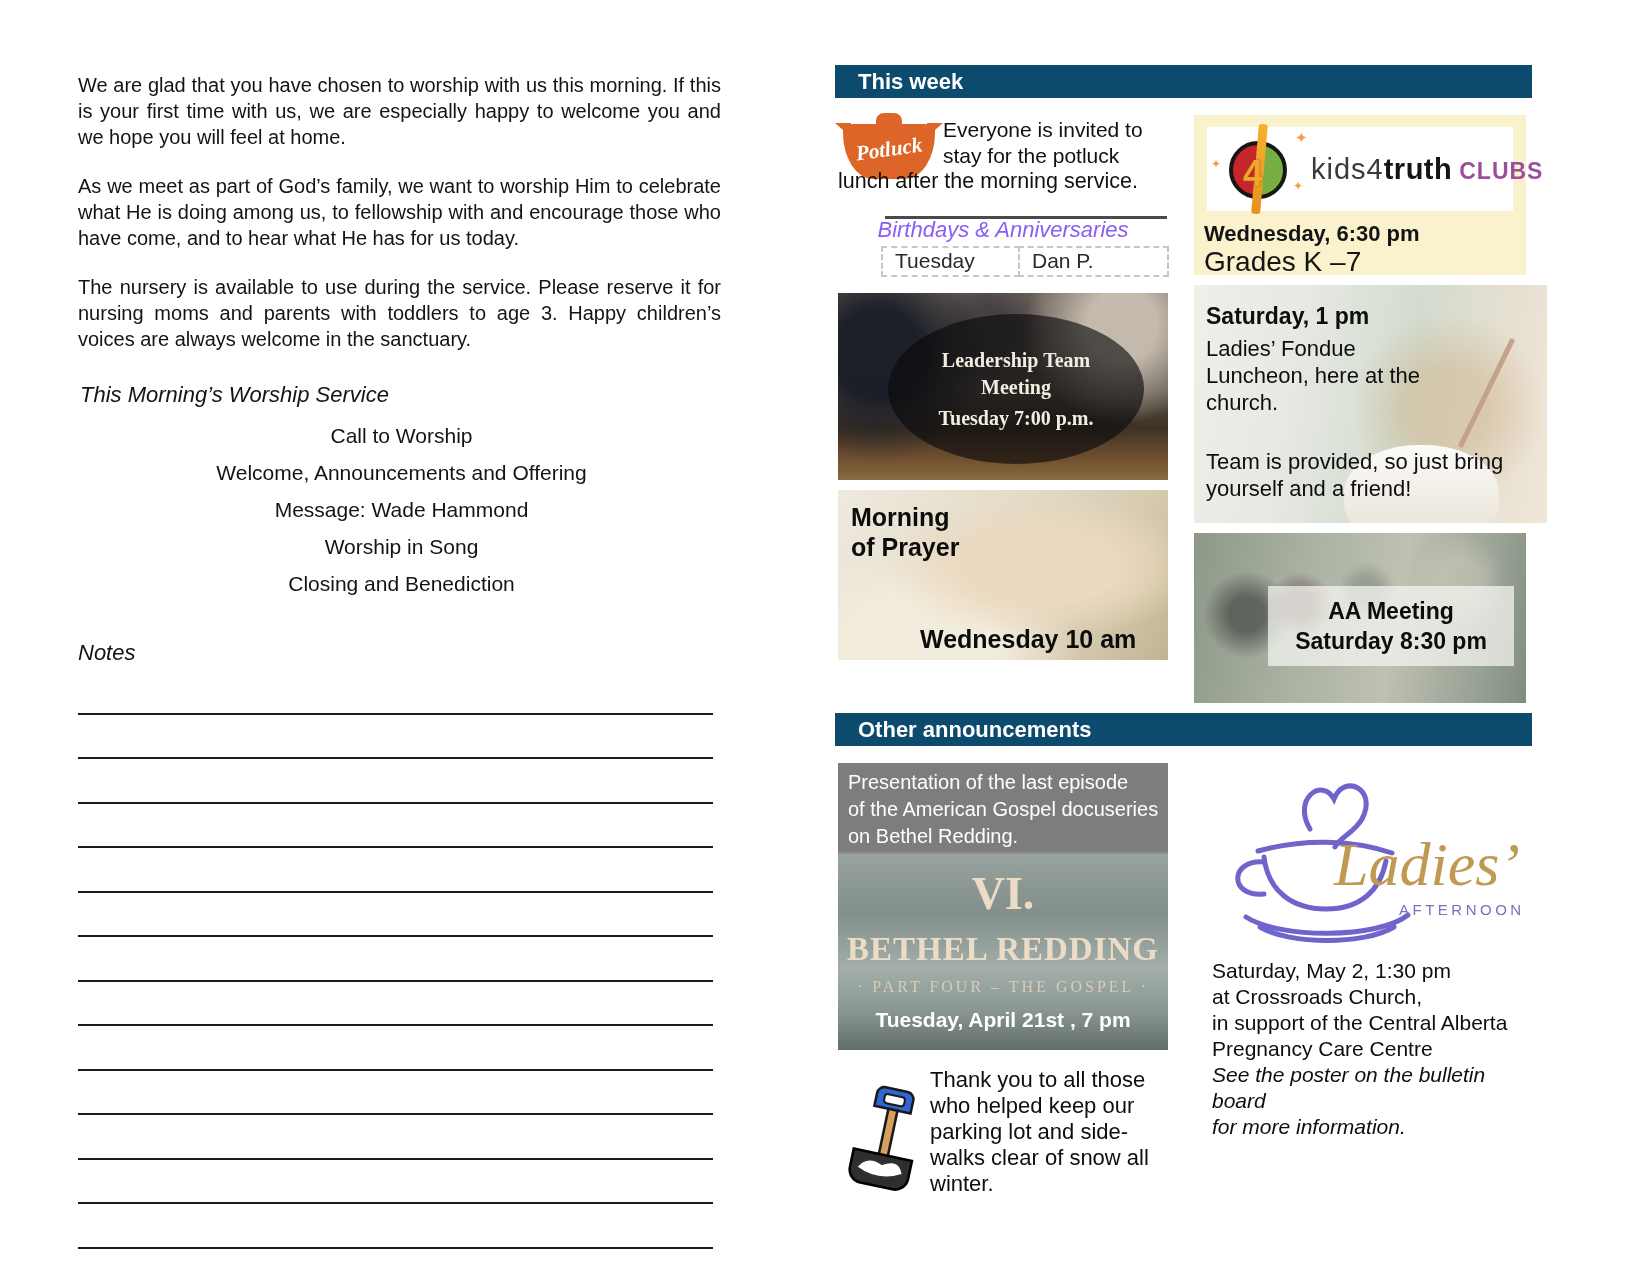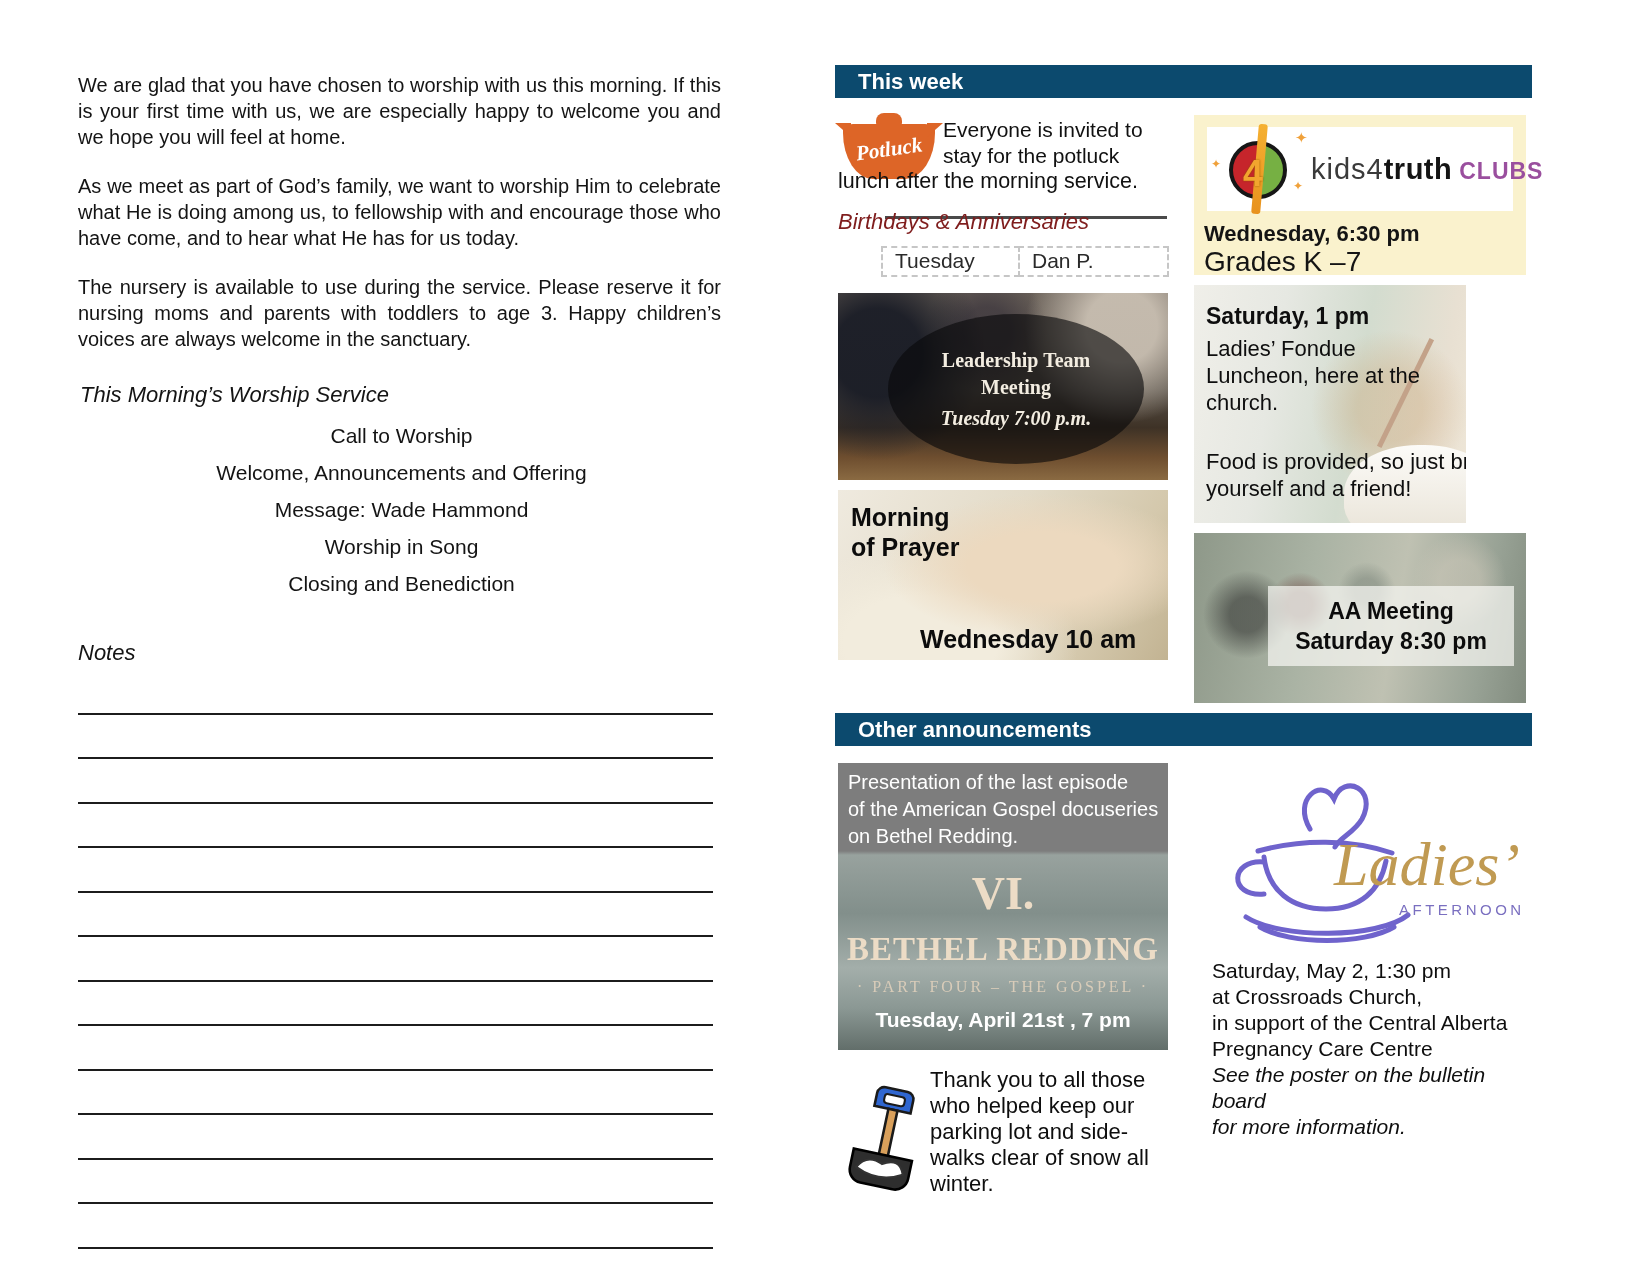--- a/index.html
+++ b/index.html
@@ -27,36 +27,36 @@
   .pot-body::before{content:'';position:absolute;left:-8px;top:-1px;border-style:solid;
             border-width:0 16px 14px 0;border-color:transparent #dd6527 transparent transparent;}
   .pot-body::after{content:'';position:absolute;right:-8px;top:-1px;border-style:solid;
             border-width:0 0 14px 16px;border-color:transparent transparent transparent #dd6527;}
   .pot-label{position:absolute;left:0;top:24px;width:92px;text-align:center;color:#fff;
             font-family:"Liberation Serif",serif;font-style:italic;font-weight:bold;font-size:21px;transform:rotate(-8deg);}
   .pot-t1{position:absolute;left:108px;top:52px;width:240px;font-size:21px;line-height:26px;color:#111;}
   .pot-t2{position:absolute;left:3px;top:104px;width:332px;font-size:21.5px;color:#111;}
 
   .divider{position:absolute;left:50px;top:151px;width:282px;border-top:3px solid #4a4a4a;}
-  .bday-head{position:absolute;left:3px;top:144px;width:330px;font-style:italic;font-size:22px;color:#7f1d1d;}
+  .bday-head{position:absolute;left:3px;top:152px;width:330px;text-align:center;font-style:italic;font-size:22px;color:#8b5cf6;}
   .bday-table{position:absolute;left:46px;top:181px;width:288px;display:flex;}
   .bday-cell{border:2px dashed #c6c6c6;font-size:21px;color:#2a2a2a;padding:1px 0 2px 12px;box-sizing:border-box;width:139px;}
   .bday-cell.c2{margin-left:-2px;width:151px;}
 
   
   .lead{position:absolute;left:3px;top:228px;width:330px;height:187px;
     background:
       radial-gradient(circle at 86% 18%, rgba(212,202,188,.85) 0 11%, rgba(212,202,188,0) 30%),
       radial-gradient(circle at 12% 32%, rgba(24,27,37,.92) 0 14%, rgba(24,27,37,0) 34%),
       radial-gradient(circle at 45% 20%, rgba(58,52,60,.7) 0 10%, rgba(58,52,60,0) 26%),
       linear-gradient(180deg,#6a6159 0%,#575048 52%,#3e3226 72%,#6e4e2f 88%,#8a6a42 100%);}
   .lead-ellipse{position:absolute;left:50px;top:21px;width:256px;height:150px;border-radius:50%;
       background:rgba(8,8,10,.62);display:flex;flex-direction:column;justify-content:center;align-items:center;
       font-family:"Liberation Serif",serif;font-weight:bold;font-size:20px;color:#f3ede1;line-height:27px;}
-  .lead-l3{margin-top:4px;font-style:italic;}
+  .lead-l3{margin-top:4px;}
 
   
   .pray{position:absolute;left:3px;top:425px;width:330px;height:170px;
     background:
       radial-gradient(ellipse at 62% 45%, #ecd9bf 0 26%, rgba(236,217,191,0) 55%),
       radial-gradient(ellipse at 25% 90%, #f2ecdd 0 22%, rgba(242,236,221,0) 45%),
       linear-gradient(120deg,#efeadf 0%,#e3dbc8 45%,#d4c8ac 78%,#c2b392 100%);}
   .pray-title{position:absolute;left:13px;top:12px;font-weight:bold;font-size:25px;line-height:30px;color:#0c0c0c;}
   .pray-time{position:absolute;left:82px;bottom:6px;font-weight:bold;font-size:25px;color:#0c0c0c;}
 
@@ -74,21 +74,21 @@
   .k4-star.s2{left:4px;top:30px;font-size:12px;}
   .k4-star.s3{left:86px;top:52px;font-size:12px;}
   .k4-text{position:absolute;left:104px;top:26px;white-space:nowrap;}
   .k4-kids{font-size:29px;color:#3a3a3a;letter-spacing:1px;}
   .k4-truth{font-size:29px;color:#141414;font-weight:bold;letter-spacing:.5px;}
   .k4-clubs{font-size:23px;color:#9a4f9e;font-weight:bold;letter-spacing:1px;margin-left:7px;}
   .kids-when{position:absolute;left:10px;top:106px;font-weight:bold;font-size:22px;color:#141414;}
   .kids-grades{position:absolute;left:10px;top:131px;font-size:28px;color:#141414;}
 
   
-  .fondue{position:absolute;left:359px;top:220px;width:272px;height:238px;overflow:hidden;
+  .fondue{position:absolute;left:359px;top:220px;width:353px;height:238px;overflow:hidden;
     background:
       radial-gradient(circle at 72% 52%, rgba(201,160,110,.35) 0 14%, rgba(201,160,110,0) 34%),
       linear-gradient(100deg,#f0efe9 0%,#e6e8e2 30%,#d3dccf 58%,#e8e0d2 85%,#efe7d8 100%);}
   .bowl{position:absolute;left:150px;bottom:-22px;width:155px;height:100px;
       border-radius:48% 48% 40% 40%;background:linear-gradient(180deg,#fcfbf8,#e7e1d4);}
   .stick{position:absolute;right:58px;top:48px;width:5px;height:120px;background:#c3a289;transform:rotate(26deg);}
   .fondue-when{position:absolute;left:12px;top:18px;font-weight:bold;font-size:23px;color:#0e0e0e;}
   .fondue-what{position:absolute;left:12px;top:50px;width:256px;font-size:22px;line-height:27px;color:#0e0e0e;}
   .fondue-note{position:absolute;left:12px;top:163px;width:310px;font-size:22px;line-height:27px;color:#0e0e0e;}
 
@@ -216,21 +216,21 @@
       </div>
       <div class="kids-when">Wednesday, 6:30 pm</div>
       <div class="kids-grades">Grades K –7</div>
     </div>
 
     <div class="fondue">
       <div class="stick"></div>
       <div class="bowl"></div>
       <div class="fondue-when">Saturday, 1 pm</div>
       <div class="fondue-what">Ladies’ Fondue Luncheon, here at the church.</div>
-      <div class="fondue-note">Food is provided, so just bring yourself and a friend!</div>
+      <div class="fondue-note">Team is provided, so just bring yourself and a friend!</div>
     </div>
 
     <div class="aa">
       <div class="aa-box">
         <div>AA Meeting</div>
         <div>Saturday 8:30 pm</div>
       </div>
     </div>
 
     <div class="bar other">Other announcements</div>

